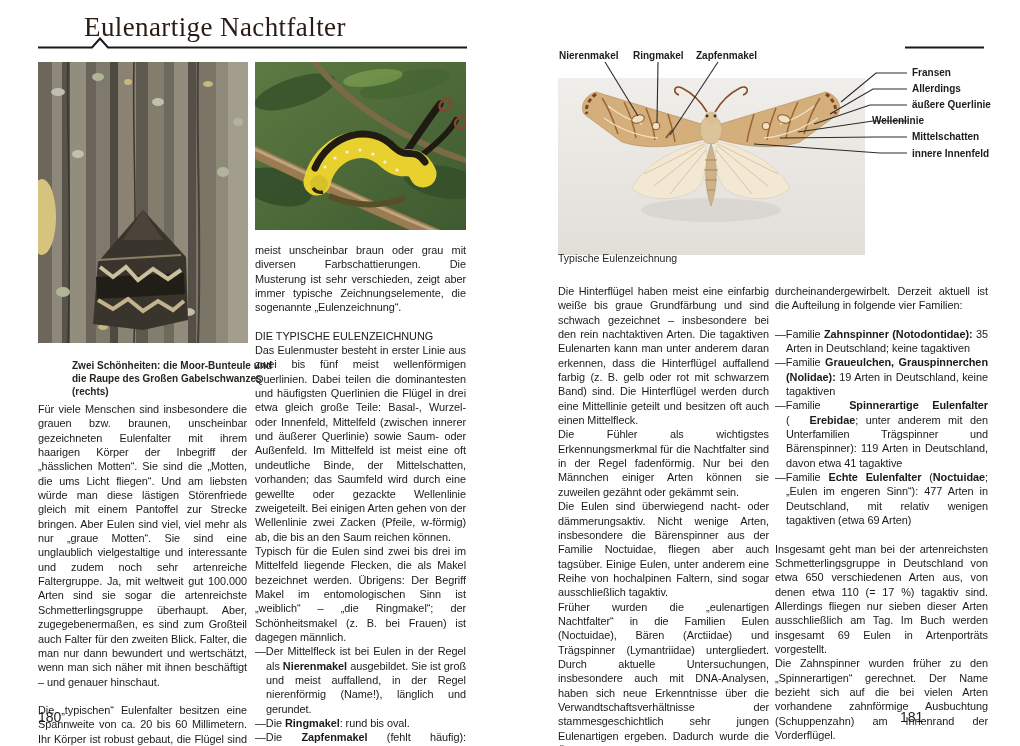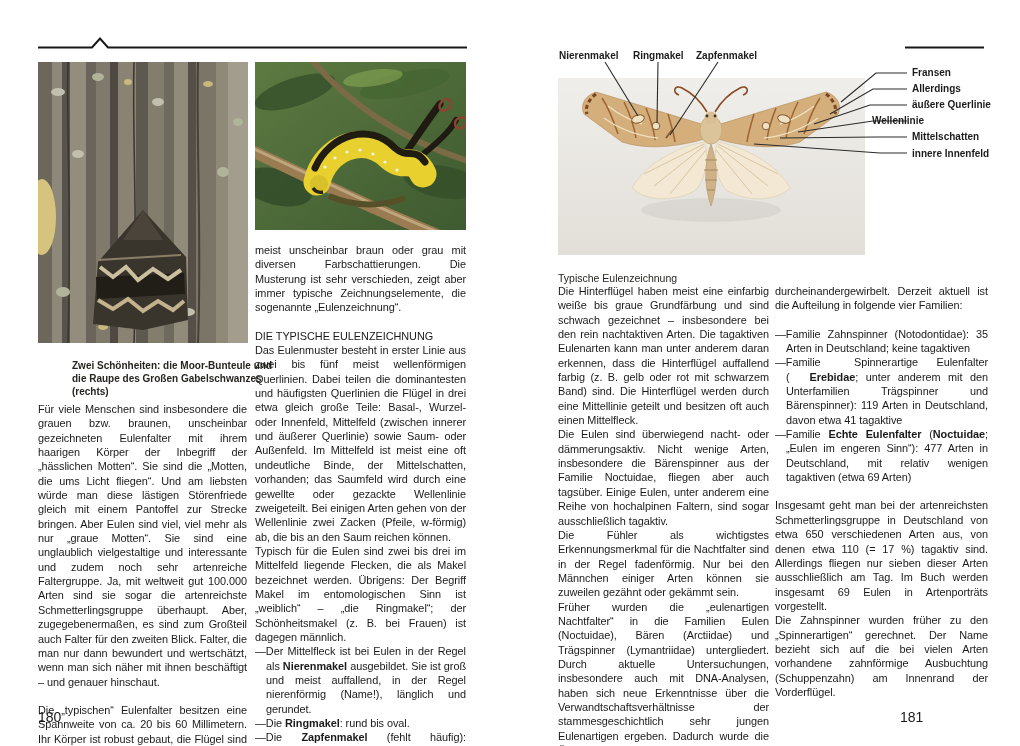--- a/index.html
+++ b/index.html
@@ -25,20 +25,21 @@
 </head>
 <body>
 
 <div id="page">
 
   <svg class="abs" style="left:0;top:0;" width="1020" height="60" viewBox="0 0 1020 60">
     <path d="M38 47.5 H92 L100 38.5 L108 47.5 H467" fill="none" stroke="#181818" stroke-width="2"></path>
     <path d="M905 47.5 H984" fill="none" stroke="#181818" stroke-width="2"></path>
   </svg>
 
+  <h1 id="title" style="color: rgb(42, 28, 21);">Eulenartige Nachtfalter</h1>
 
   <figure class="photo abs" style="left:38px;top:62px;width:210px;height:281px;margin:0;">
     <svg width="210" height="281" viewBox="0 0 210 281">
       <rect width="210" height="281" fill="#7d7668"></rect>
       <rect x="0" width="14" height="281" fill="#6d675b"></rect>
         <rect x="14" width="10" height="281" fill="#8e887a"></rect>
       <rect x="24" width="8" height="281" fill="#57524a"></rect>
         <rect x="32" width="16" height="281" fill="#938d7e"></rect>
       <rect x="48" width="10" height="281" fill="#6a645a"></rect>
         <rect x="58" width="14" height="281" fill="#7f7a6c"></rect>
@@ -230,33 +231,34 @@
   <span class="dlabel" style="left:633px;top:50px;">Ringmakel</span>
   <span class="dlabel" style="left:696px;top:50px;">Zapfenmakel</span>
 
   <span class="dlabel" style="left:912px;top:67px;">Fransen</span>
   <span class="dlabel" style="left:912px;top:83px;">Allerdings</span>
   <span class="dlabel" style="left:912px;top:99px;">äußere Querlinie</span>
   <span class="dlabel" style="left:872px;top:115px;">Wellenlinie</span>
   <span class="dlabel" style="left:912px;top:131px;">Mittelschatten</span>
   <span class="dlabel" style="left:912px;top:148px;">innere Innenfeld</span>
 
-  <figcaption class="caption reg" style="left:558px;top:272px;width:220px;">Typische Eulenzeichnung</figcaption>
+  <figcaption class="caption reg" style="left:558px;top:252px;width:220px;">Typische Eulenzeichnung</figcaption>
 
   <div class="col" style="left:558px;top:284px;width:211px;">
     <p>Die Hinterflügel haben meist eine einfarbig weiße bis graue Grundfärbung und sind schwach gezeichnet – insbesondere bei den rein nachtaktiven Arten. Die tagaktiven Eulenarten kann man unter anderem daran erkennen, dass die Hinterflügel auffallend farbig (z. B. gelb oder rot mit schwarzem Band) sind. Die Hinterflügel werden durch eine Mittellinie geteilt und besitzen oft auch einen Mittelfleck.</p>
+    <p>Die Fühler als wichtigstes Erkennungsmerkmal für die Nachtfalter sind in der Regel fadenförmig. Nur bei den Männchen einiger Arten können sie zuweilen gezähnt oder gekämmt sein.</p>
     <p>Die Eulen sind überwiegend nacht- oder dämmerungsaktiv. Nicht wenige Arten, insbesondere die Bärenspinner aus der Familie Noctuidae, fliegen aber auch tagsüber. Einige Eulen, unter anderem eine Reihe von hochalpinen Faltern, sind sogar ausschließlich tagaktiv.</p>
-    <p>Die Fühler als wichtigstes Erkennungsmerkmal für die Nachtfalter sind in der Regel fadenförmig. Nur bei den Männchen einiger Arten können sie zuweilen gezähnt oder gekämmt sein.</p>
     <p>Früher wurden die „eulenartigen Nachtfalter“ in die Familien Eulen (Noctuidae), Bären (Arctiidae) und Trägspinner (Lymantriidae) untergliedert. Durch aktuelle Untersuchungen, insbesondere auch mit DNA-Analysen, haben sich neue Erkenntnisse über die Verwandtschaftsverhältnisse der stammesgeschichtlich sehr jungen Eulenartigen ergeben. Dadurch wurde die Überfamilie der „Eulenartigen Nachtfalter“ (Noctuoidea) ziemlich</p>
   </div>
 
   <div class="col" style="left:775px;top:284px;width:213px;">
     <p>durcheinandergewirbelt. Derzeit aktuell ist die Aufteilung in folgende vier Familien:</p>
-    <p class="hang gap"><span>—Familie </span><span style="font-weight: 400;">Zahnspinner (Notodontidae):</span><span> 35 Arten in Deutschland; keine tagaktiven</span></p>
-    <p class="hang"><span>—Familie </span><span style="font-weight: 400; padding-left: 15px;">Spinnerartige Eulenfalter</span><span> (</span><span style="font-weight: 700; padding-left: 20px;">Erebidae</span><span>; unter anderem mit den Unterfamilien Trägspinner und Bärenspinner): 119 Arten in Deutschland, davon etwa 41 tagaktive</span></p>
+    <p class="hang gap"><span>—Familie </span><span style="font-weight: 700;">Zahnspinner (Notodontidae):</span><span> 35 Arten in Deutschland; keine tagaktiven</span></p>
+    <p class="hang"><span>—Familie </span><span style="font-weight: 700;">Graueulchen, Grauspinnerchen (Nolidae):</span><span> 19 Arten in Deutschland, keine tagaktiven</span></p>
+    <p class="hang"><span>—Familie </span><span style="font-weight: 700; padding-left: 15px;">Spinnerartige Eulenfalter</span><span> (</span><span style="font-weight: 700; padding-left: 20px;">Erebidae</span><span>; unter anderem mit den Unterfamilien Trägspinner und Bärenspinner): 119 Arten in Deutschland, davon etwa 41 tagaktive</span></p>
     <p class="hang"><span>—Familie </span><span style="font-weight: 700;">Echte Eulenfalter</span><span> (</span><span style="font-weight: 700;">Noctuidae</span><span>; „Eulen im engeren Sinn“): 477 Arten in Deutschland, mit relativ wenigen tagaktiven (etwa 69 Arten)</span></p>
     <p class="gap">Insgesamt geht man bei der artenreichsten Schmetterlingsgruppe in Deutschland von etwa 650 verschiedenen Arten aus, von denen etwa 110 (= 17 %) tagaktiv sind. Allerdings fliegen nur sieben dieser Arten ausschließlich am Tag. Im Buch werden insgesamt 69 Eulen in Artenporträts vorgestellt.</p>
     <p>Die Zahnspinner wurden früher zu den „Spinnerartigen“ gerechnet. Der Name bezieht sich auf die bei vielen Arten vorhandene zahnförmige Ausbuchtung (Schuppenzahn) am Innenrand der Vorderflügel.</p>
   </div>
 
   <div class="pageno" style="left:900px;top:709px;width:83px;">181</div>
 
 </div>
 
 </body></html>

